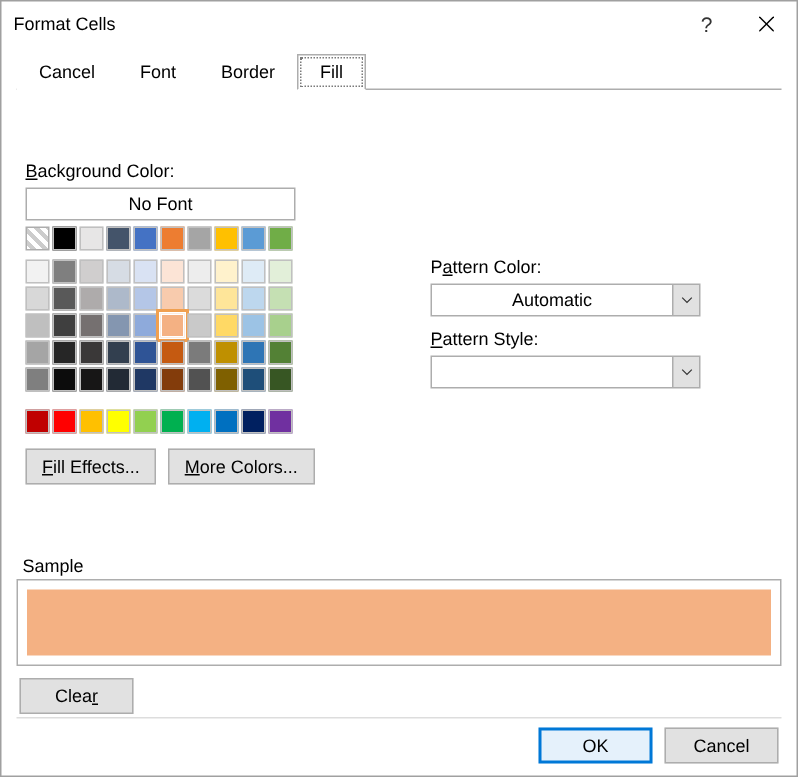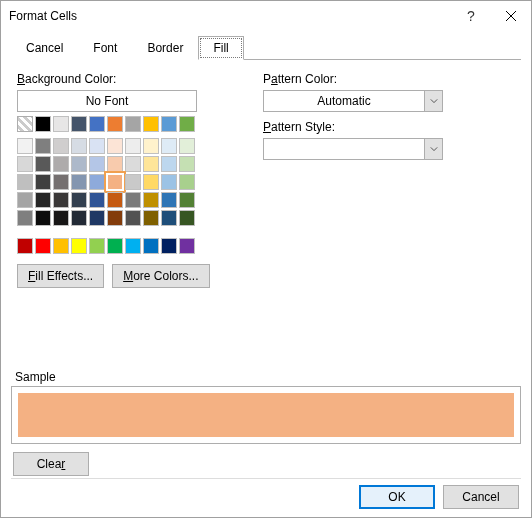--- a/index.html
+++ b/index.html
@@ -7,21 +7,21 @@
   .dialog { width: 532px; height: 518px; border: 1px solid #a0a0a0; background: #fff; display: flex; flex-direction: column; }
   .titlebar { height: 30px; display: flex; align-items: center; padding: 0 0 0 8px; }
   .titlebar .title { flex: 1; }
   .titlebar .btn { width: 40px; height: 30px; display: flex; align-items: center; justify-content: center; font-size: 14px; color: #333; }
   .titlebar .btn.help { font-family: "Segoe UI", sans-serif; }
   .titlebar .btn.close svg { width: 10px; height: 10px; }
   .body { flex: 1; padding: 0 10px 8px 10px; display: flex; flex-direction: column; }
   .tabs { display: flex; border-bottom: 1px solid #adadad; margin-top: 4px; }
   .tab { padding: 4px 14px; border: 1px solid transparent; border-bottom: none; position: relative; top: 1px; background: #fff; }
   .tab.active { border-color: #adadad; border-bottom: 1px solid #fff; outline: 1px dotted #7a7a7a; outline-offset: -3px; }
-  .content { display: flex; gap: 36px; padding: 12px 6px 6px 6px; flex: 1; }
+  .content { display: flex; gap: 60px; padding: 12px 6px 6px 6px; flex: 1; align-items: center; }
   .col-left { width: 210px; }
   .col-right { flex: 1; }
   .label { margin-bottom: 4px; }
   .underline { text-decoration: underline; }
   .nocolor { width: 180px; height: 22px; border: 1px solid #adadad; display: flex; align-items: center; justify-content: center; margin: 2px 0 4px 0; background: #fff; }
   .palette { display: grid; grid-template-columns: repeat(10, 16px); gap: 2px; margin-bottom: 6px; }
   .swatch { width: 16px; height: 16px; border: 1px solid #c0c0c0; }
   .swatch.selected { outline: 2px solid #f0a050; outline-offset: 1px; border: 1px solid #fff; }
   .swatch.checker { background: linear-gradient(45deg,#fff 25%,#ccc 25%,#ccc 50%,#fff 50%,#fff 75%,#ccc 75%); background-size: 8px 8px; border: 1px solid #adadad; }
   .btnrow { display: flex; gap: 8px; margin-top: 10px; }

